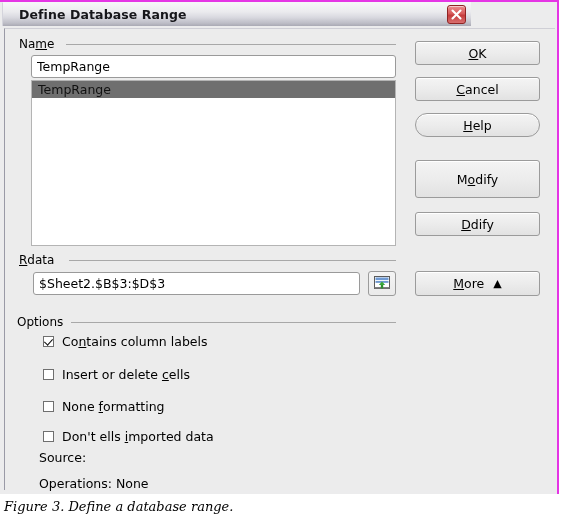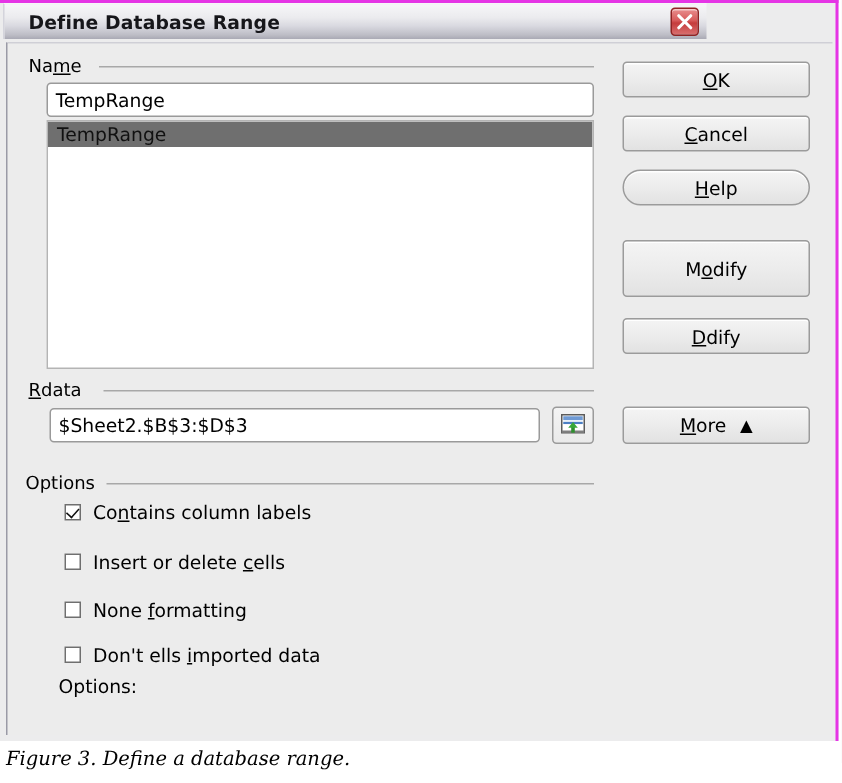--- a/index.html
+++ b/index.html
@@ -279,21 +279,22 @@
         <div class="check-row" style="left: 38px; top: 370px;">
           <span class="check-box"></span>
           <span class="check-label"><span>None </span><u>f</u><span>ormatting</span></span>
         </div>
         <div class="check-row" style="left: 38px; top: 400px;">
           <span class="check-box"></span>
           <span class="check-label"><span>Don't ells </span><u>i</u><span>mported data</span></span>
         </div>
       </div>
 
-    <div class="static-text" style="left:34px; top:421px;">Options:</div>
+    <div class="static-text" style="left:34px; top:421px;">Source:</div>
+    <div class="static-text" style="left:34px; top:447px;">Operations: None</div>
 
     <div class="btn" style="left:410px; top:12px; width:125px; height:24px;">
       <span class="lbl"><u>O</u><span>K</span></span>
     </div>
 
     <div class="btn" style="left:410px; top:48px; width:125px; height:24px;">
       <span class="lbl"><u>C</u><span>ancel</span></span>
     </div>
 
     <div class="btn" style="left:410px; top:84px; width:125px; height:24px;border-radius:12px;">

